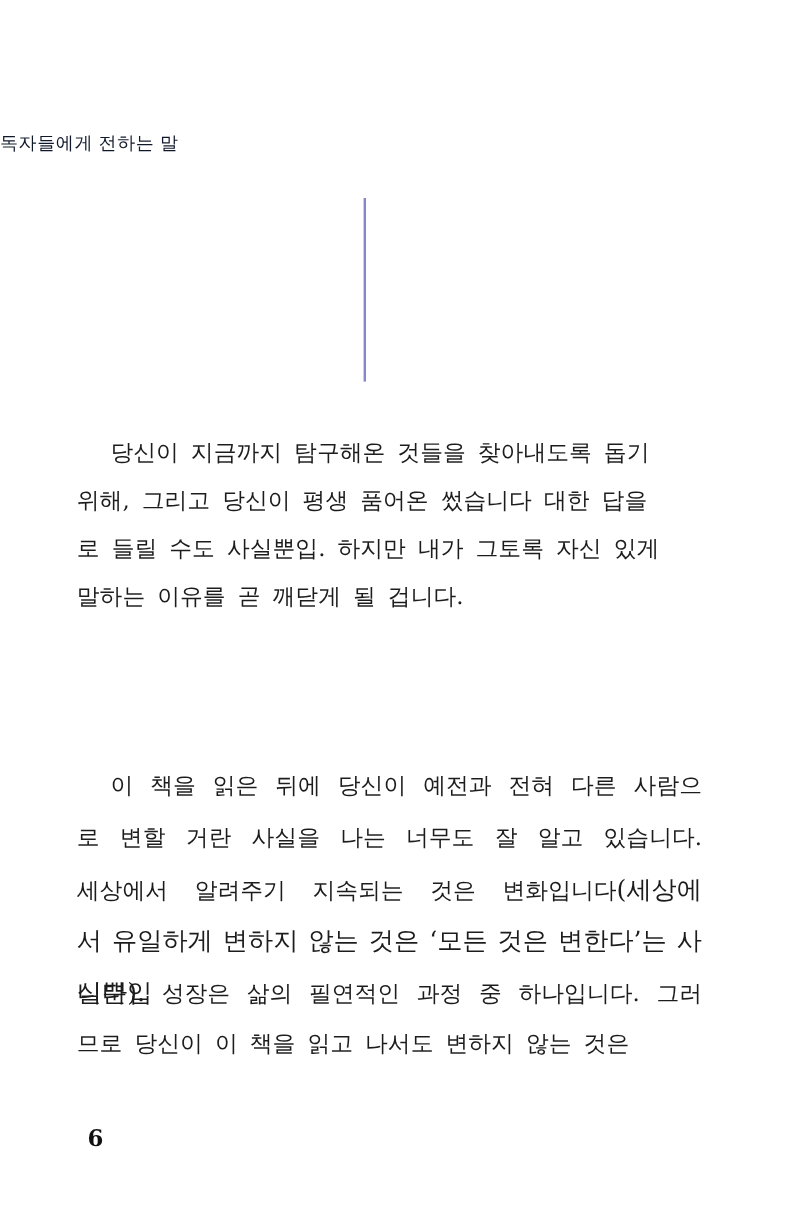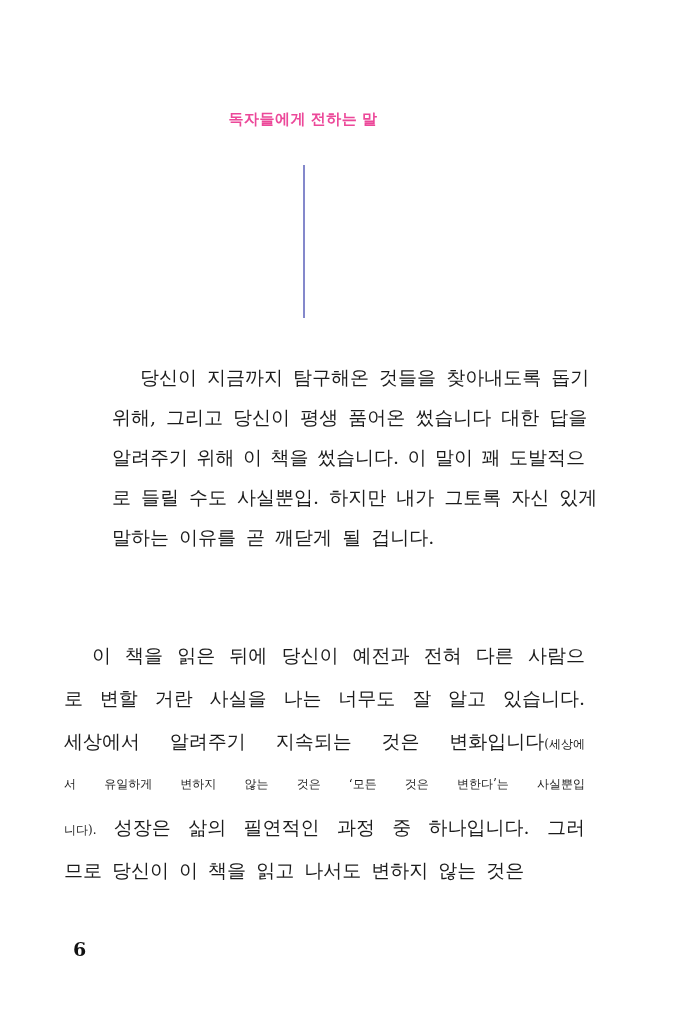--- a/index.html
+++ b/index.html
@@ -10,59 +10,59 @@
     height: 1024px;
     background: #ffffff;
     overflow: hidden;
     font-family: "DejaVu Serif", serif;
   }
   .chapter-title {
     position: absolute;
     top: 110px;
     left: 0;
     width: 606px;
-    text-align: center;
+    text-align: left;
     font-family: "Liberation Sans", sans-serif;
-    font-weight: bold;
+    font-weight: normal;
     font-size: 15px;
     letter-spacing: 0.5px;
-    color: #ec4899;
+    color: #0f172a;
   }
   .vertical-divider {
     position: absolute;
     left: 303px;
     top: 165px;
     width: 2px;
     height: 153px;
     background: #8488cb;
   }
   .para {
     position: absolute;
     left: 64px;
     width: 521px;
     color: #1c1c1c;
     font-size: 19px;
   }
   .para-1 { top: 357px; }
   .para-2 { top: 634px; }
-  .para-1 .line { height: 40px; line-height: 40px; margin-left: 48px; }
+  .para-1 .line { height: 40px; line-height: 40px; }
   .para-2 .line { height: 43px; line-height: 43px; }
   .line {
     white-space: nowrap;
     word-spacing: 4px;
     text-align: left;
   }
   .line.flush {
     white-space: normal;
     text-align: justify;
     text-align-last: justify;
     word-spacing: 0;
   }
   .line.indent { padding-left: 28px; }
-  .small { font-size: 12px; }
+  .small { font-size: 21px; }
   .page-number {
     position: absolute;
     left: 73px;
     top: 938px;
     font-family: "DejaVu Serif", serif;
     font-weight: bold;
     font-size: 19px;
     color: #111111;
   }
 </style>
@@ -74,23 +74,20 @@
   <div class="chapter-title">독자들에게 전하는 말</div>
 
   <div class="vertical-divider"></div>
 
   <div class="para para-1">
     <div class="line indent">
       <span>당신이 지금까지 탐구해온 것들을 찾아내도록 돕기</span>
     </div>
     <div class="line">
       <span>위해, 그리고 당신이 평생 품어온 썼습니다 대한 답을</span>
-    </div>
-    <div class="line flush">
-      <span>알려주기 위해 이 책을 썼습니다. 이 말이 꽤 도발적으</span>
     </div>
     <div class="line">
       <span>로 들릴 수도 사실뿐입. 하지만 내가 그토록 자신 있게</span>
     </div>
     <div class="line">
       <span>말하는 이유를 곧 깨닫게 될 겁니다.</span>
     </div>
   </div>
 
   <div class="para para-2">

